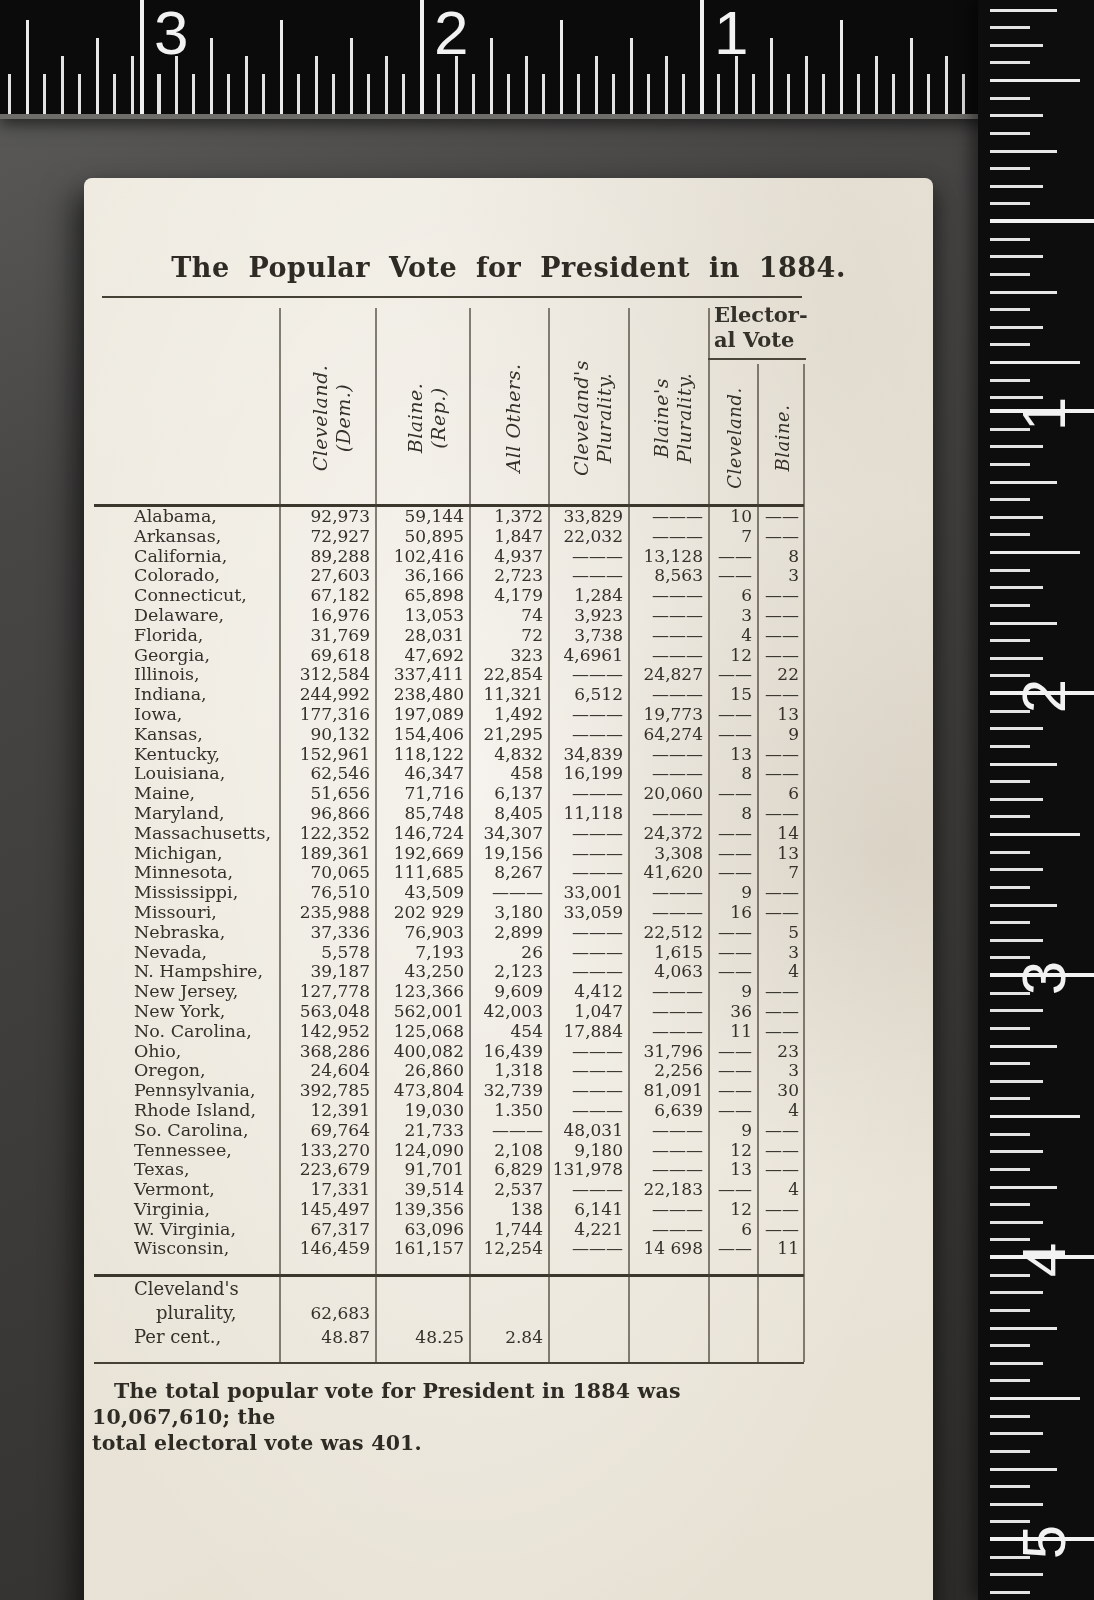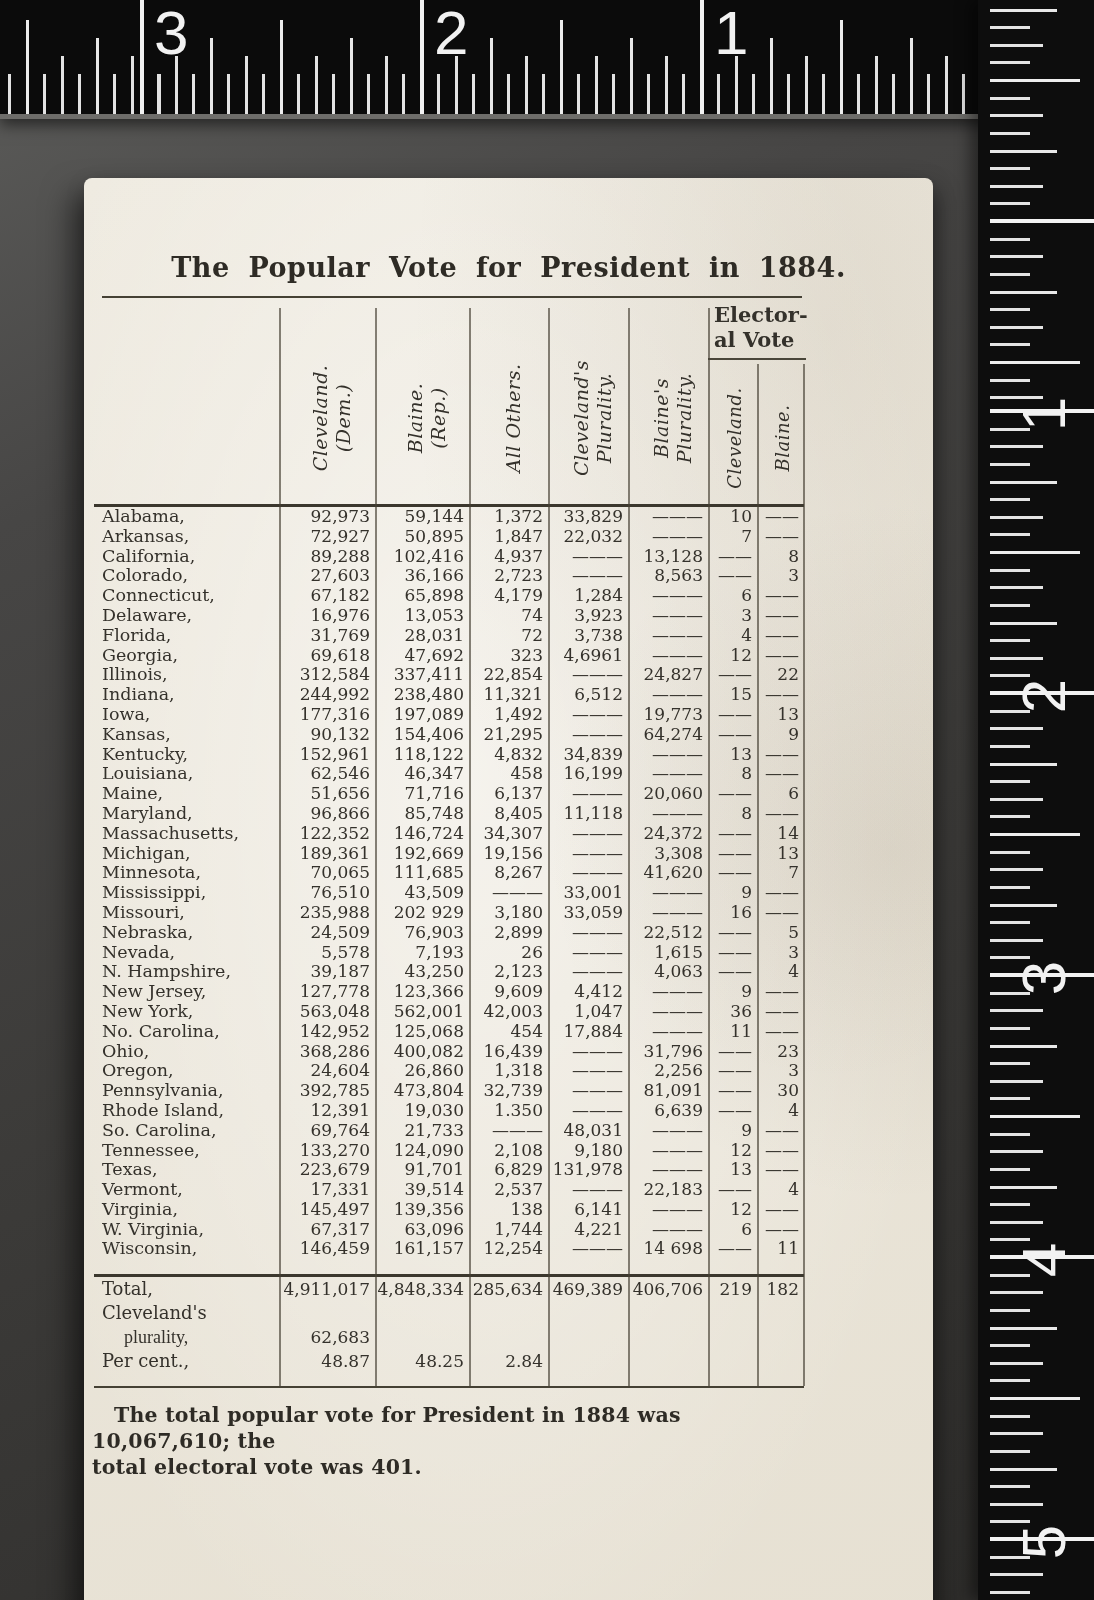--- a/index.html
+++ b/index.html
@@ -51,24 +51,24 @@
     white-space:nowrap;font-style:italic;font-size:19px;line-height:23px;text-align:center;
     color:#34312b;letter-spacing:.5px;}
   .ev-head{position:absolute;left:620px;top:-4px;width:104px;font-size:21px;
     line-height:25px;font-weight:600;color:#34312b;}
   .ev-rule{position:absolute;left:614px;top:52px;width:98px;height:2px;background:#4a463a;}
   .hrule{height:3px;background:#3b372d;}
   .hrule.thin{height:2px;background:#454134;}
   .trow{display:grid;grid-template-columns:185px 96px 94px 79px 80px 80px 49px 47px;
     line-height:19.8px;font-size:17.5px;}
   .cell{overflow:hidden;white-space:nowrap;}
-  .state{text-align:left;padding-left:8px;}
+  .state{text-align:left;padding-left:8px;margin-left:32px;}
   .num{text-align:right;padding-right:5px;font-size:17px;}
   .totrow{line-height:24px;font-size:18px;}
-  .indent{padding-left:30px;font-family:Liberation Serif, serif;}
+  .indent{padding-left:30px;}
   .spacer{height:15px;}
   .botgap{height:13px;}
   .vline{position:absolute;width:2px;background:rgba(70,64,52,.65);}
   .footnote{margin:14px 0 16px 8px;width:716px;font-size:20.5px;font-weight:600;
     line-height:26px;color:#2e2b25;letter-spacing:.2px;}
   .footnote .l1{text-indent:22px;}
 </style>
 </head>
 <body>
 
@@ -374,21 +374,21 @@
     <span class="cell num">202 929</span>
     <span class="cell num">3,180</span>
     <span class="cell num">33,059</span>
     <span class="cell num">———</span>
     <span class="cell num">16</span>
     <span class="cell num">——</span>
   </div>
 
   <div class="trow">
     <span class="cell state">Nebraska,</span>
-    <span class="cell num">24,509</span>
+    <span class="cell num">37,336</span>
     <span class="cell num">76,903</span>
     <span class="cell num">2,899</span>
     <span class="cell num">———</span>
     <span class="cell num">22,512</span>
     <span class="cell num">——</span>
     <span class="cell num">5</span>
   </div>
 
   <div class="trow">
     <span class="cell state">Nevada,</span>
@@ -563,30 +563,20 @@
     <span class="cell num">———</span>
     <span class="cell num">14 698</span>
     <span class="cell num">——</span>
     <span class="cell num">11</span>
   </div>
 </div>
 
     <div class="spacer"></div>
     <div class="hrule"></div>
 
-    <div class="trow totrow">
-      <span class="cell state">Total,</span>
-      <span class="cell num">4,911,017</span>
-      <span class="cell num">4,848,334</span>
-      <span class="cell num">285,634</span>
-      <span class="cell num">469,389</span>
-      <span class="cell num">406,706</span>
-      <span class="cell num">219</span>
-      <span class="cell num">182</span>
-    </div>
     <div class="trow totrow">
       <span class="cell state">Cleveland's</span>
     </div>
     <div class="trow totrow">
       <span class="cell state indent">plurality,</span>
       <span class="cell num">62,683</span>
     </div>
     <div class="trow totrow">
       <span class="cell state">Per cent.,</span>
       <span class="cell num">48.87</span>

